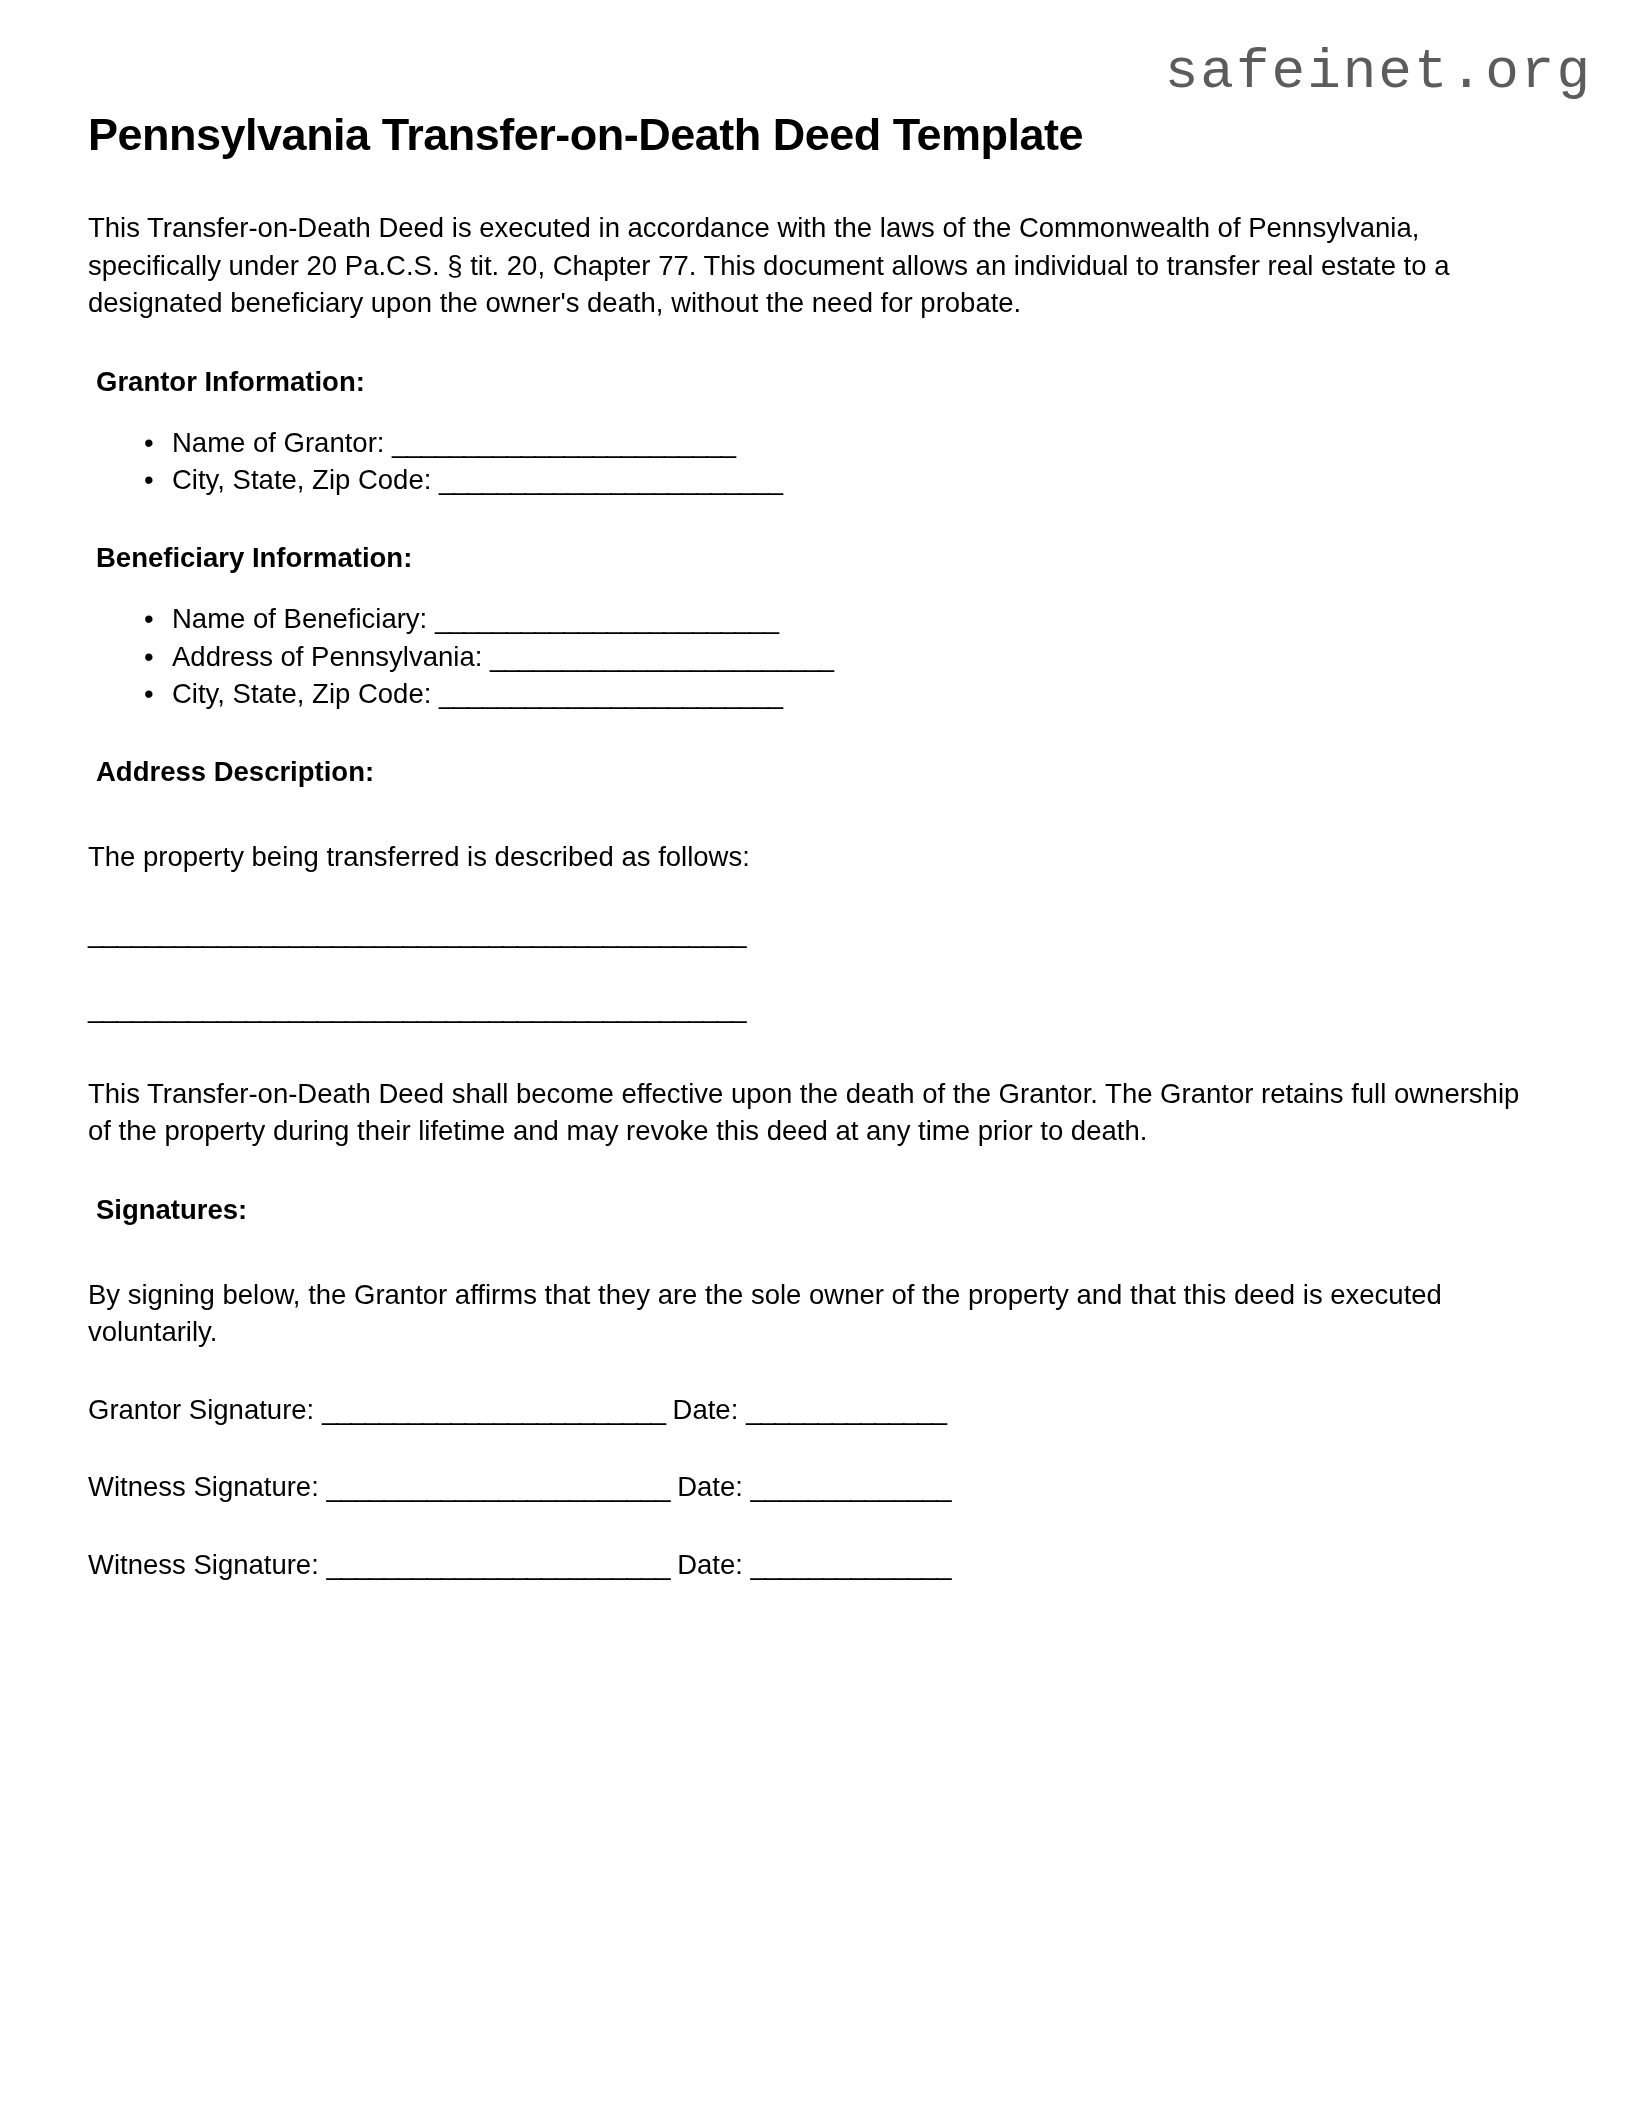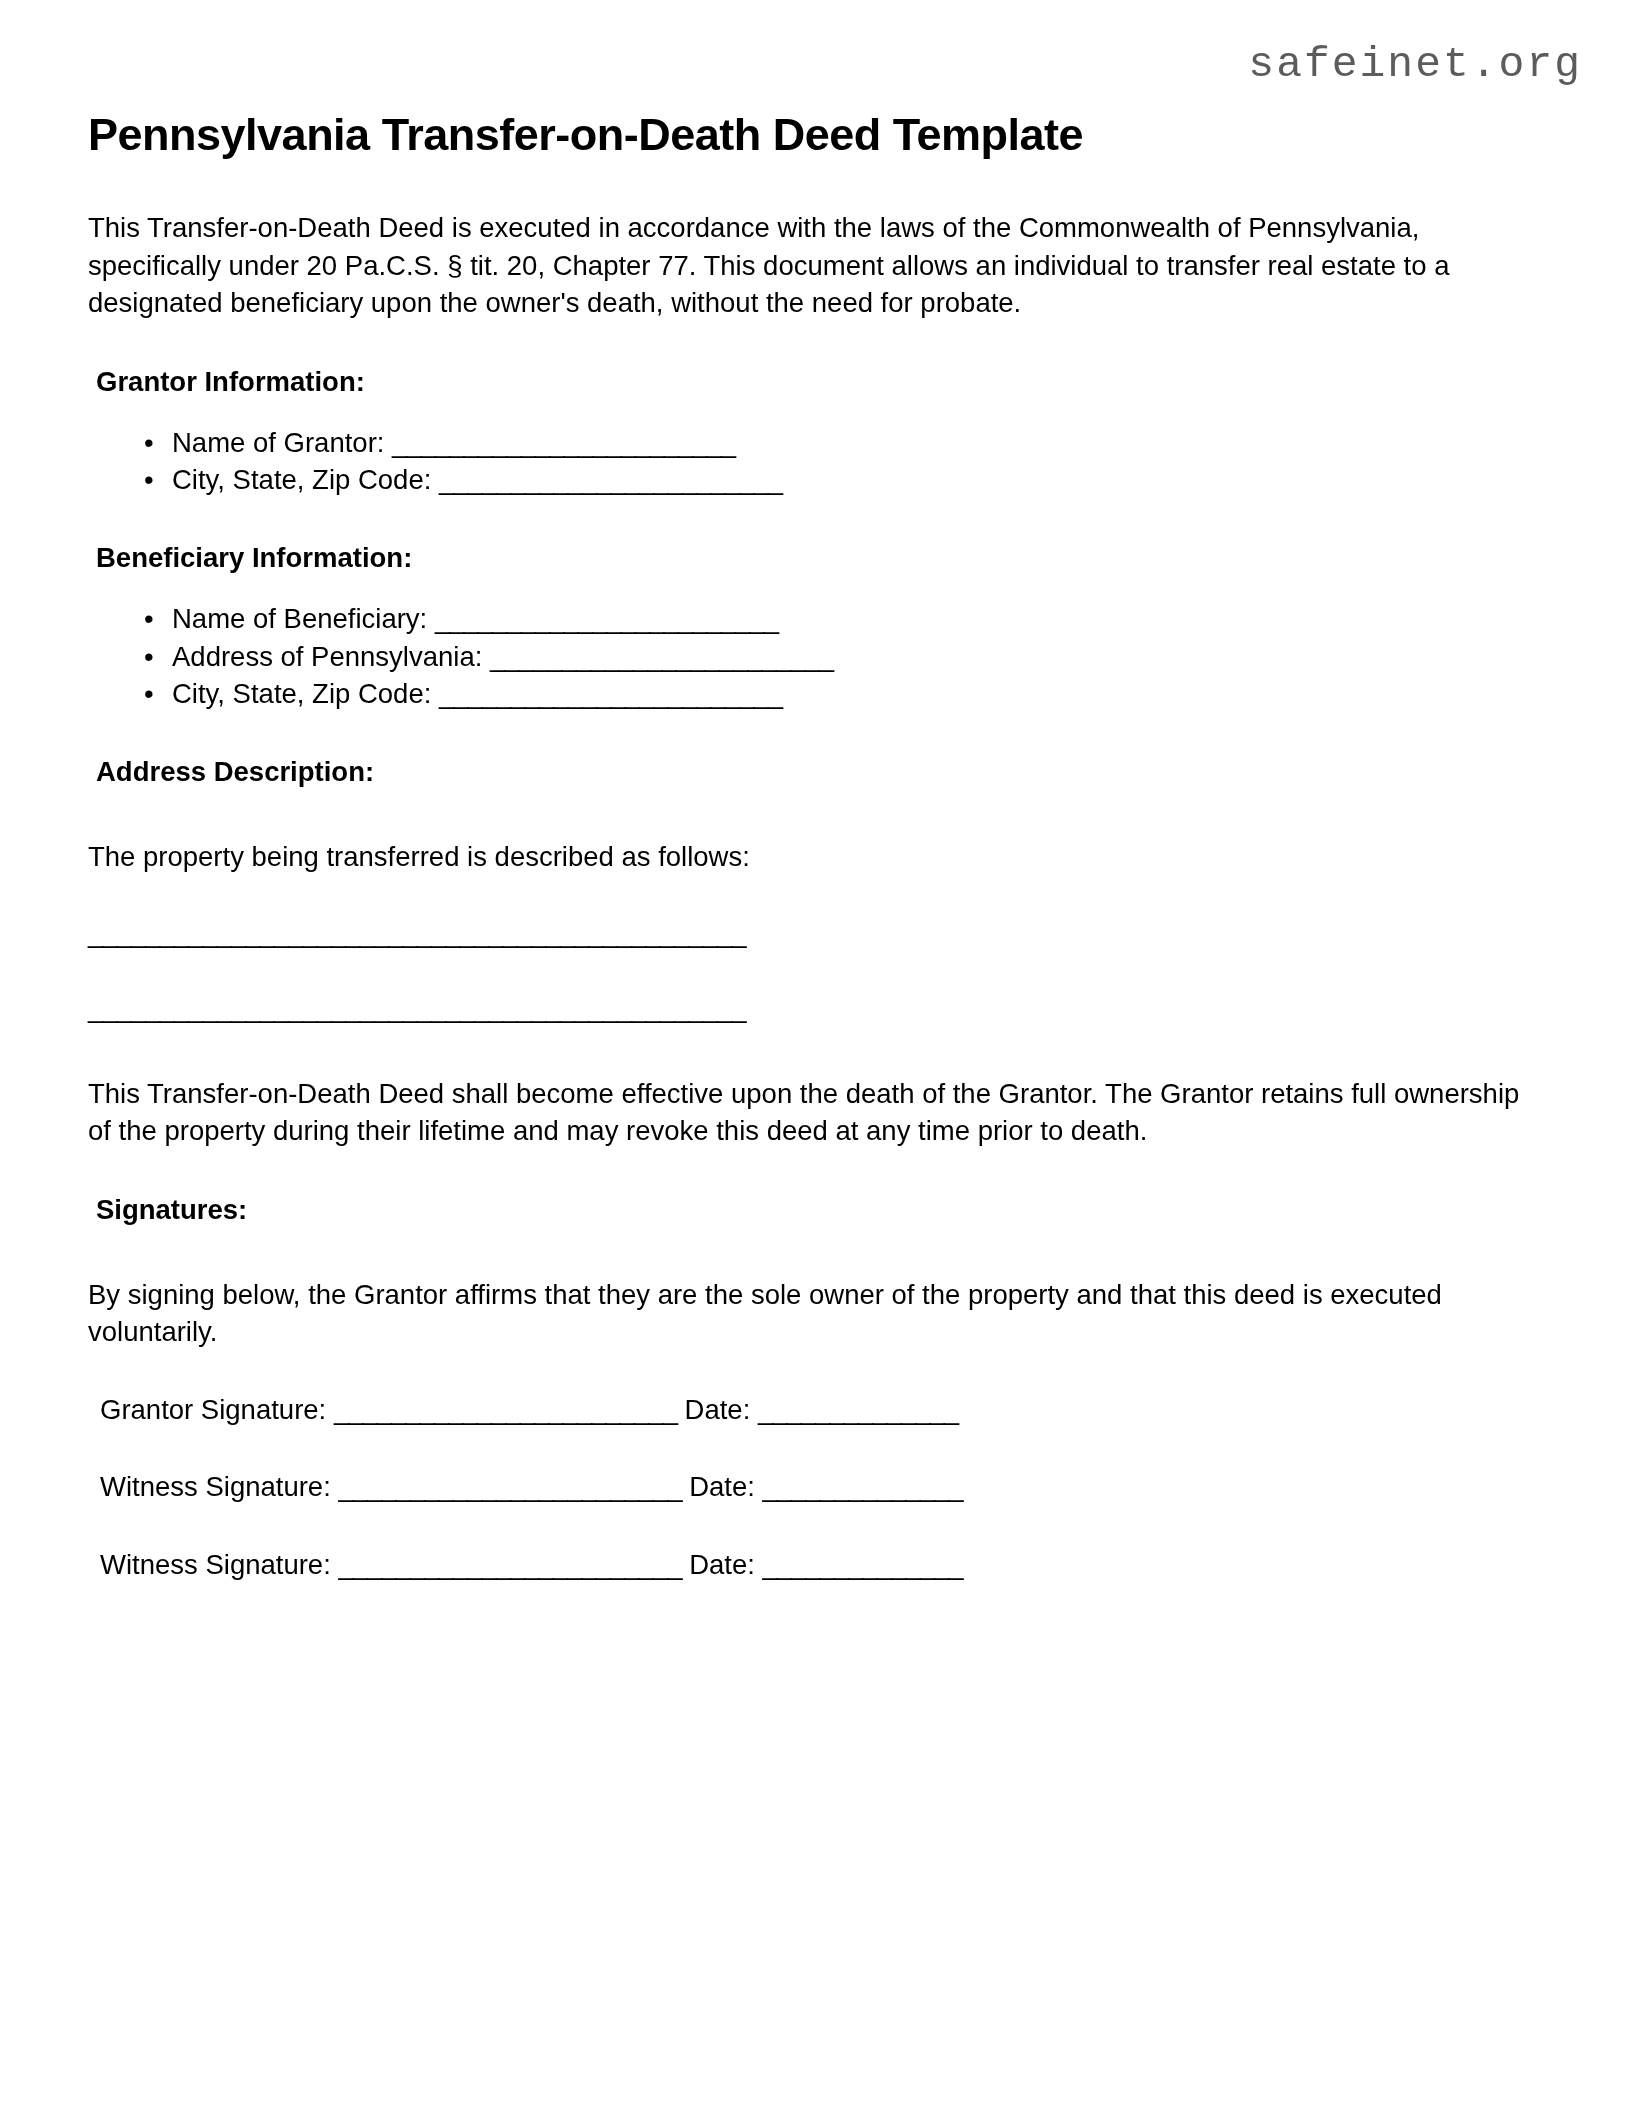--- a/index.html
+++ b/index.html
@@ -16,23 +16,23 @@
     box-sizing: border-box;
     overflow: hidden;
     font-family: "Liberation Sans", sans-serif;
     color: #000000;
   }
 
   
   .watermark {
     position: absolute;
     top: 40px;
-    right: 62px;
+    right: 52px;
     font-family: "Liberation Mono", "DejaVu Sans Mono", monospace;
-    font-size: 43px;
+    font-size: 56px;
     letter-spacing: 2px;
     color: #5c5c5c;
     white-space: nowrap;
     user-select: none;
   }
 
   
   .content {
     position: absolute;
     left: 88px;
@@ -94,21 +94,21 @@
     font-size: 27.5px;
     line-height: 1.36;
     margin: 38px 0 0 0;
     letter-spacing: -1px;
     white-space: nowrap;
   }
 
   p.sig-line {
     font-size: 27.5px;
     line-height: 1.36;
-    margin: 40px 0 0 12px;
+    margin: 40px 0 0 0;
     white-space: nowrap;
   }
 
   .gap-top-lg { margin-top: 52px; }
   .gap-top-md { margin-top: 44px; }
 </style>
 </head>
 <body>
 
 <div class="page">

